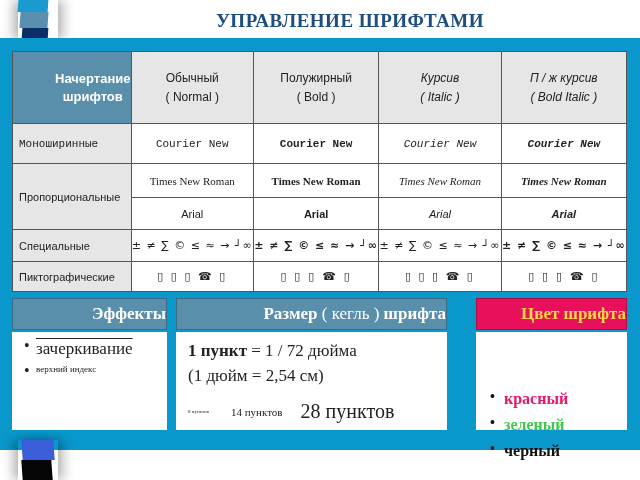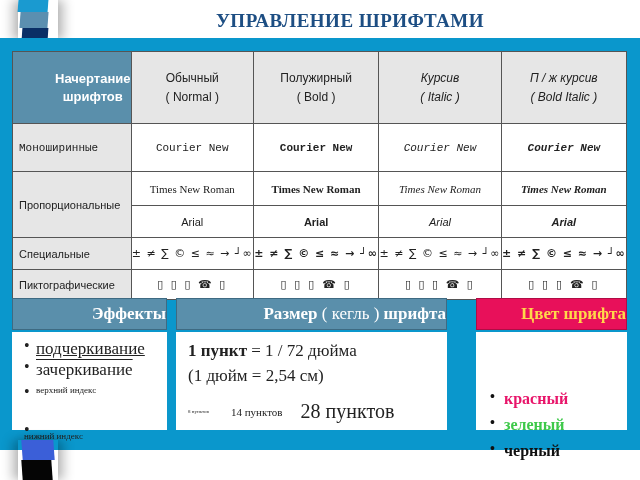--- a/index.html
+++ b/index.html
@@ -93,21 +93,21 @@
     </th>
     <th class="i">
       <div>Курсив</div>
       <div>( Italic )</div>
     </th>
     <th class="b i">
       <div>П / ж  курсив</div>
       <div>( Bold  Italic )</div>
     </th>
   </tr>
-  <tr style="height:48px">
+  <tr style="height:40px">
     <td class="rowhead mono">Моноширинные</td>
     <td class="mono">Courier  New</td>
     <td class="mono b">Courier  New</td>
     <td class="mono i">Courier  New</td>
     <td class="mono b i">Courier  New</td>
   </tr>
   <tr style="height:34px">
     <td class="rowhead" rowspan="2">Пропорциональные</td>
     <td class="serif">Times New Roman</td>
     <td class="serif b">Times New Roman</td>
@@ -133,24 +133,22 @@
     <td class="pict b">▯ ▯ ▯ ☎ ▯</td>
     <td class="pict i">▯ ▯ ▯ ☎ ▯</td>
     <td class="pict b i">▯ ▯ ▯ ☎ ▯</td>
   </tr>
 </tbody>
   </table>
 
 <div class="box-head eff-head">Эффекты</div>
 <div class="box-body eff-body"></div>
 <div class="eff-list">
-  <div class="li big"><span class="underline">подчеркивание</span></div>
   <div class="li big"><span class="overline">зачеркивание</span></div>
   <div class="li small" style="margin-top:4px"><span>верхний индекс</span></div>
-  <div class="li small" style="margin-top:26px"><span style="position:relative; top:8px; left:-12px">нижний индекс</span></div>
 </div>
 
 <div class="box-head size-head">
   <span>Размер</span>
   <span class="light">( кегль )</span>
   <span>шрифта</span>
 </div>
 <div class="box-body size-body"></div>
 <div class="size-line1">
   <b>1 пункт</b><span> = 1 / 72  дюйма</span>

